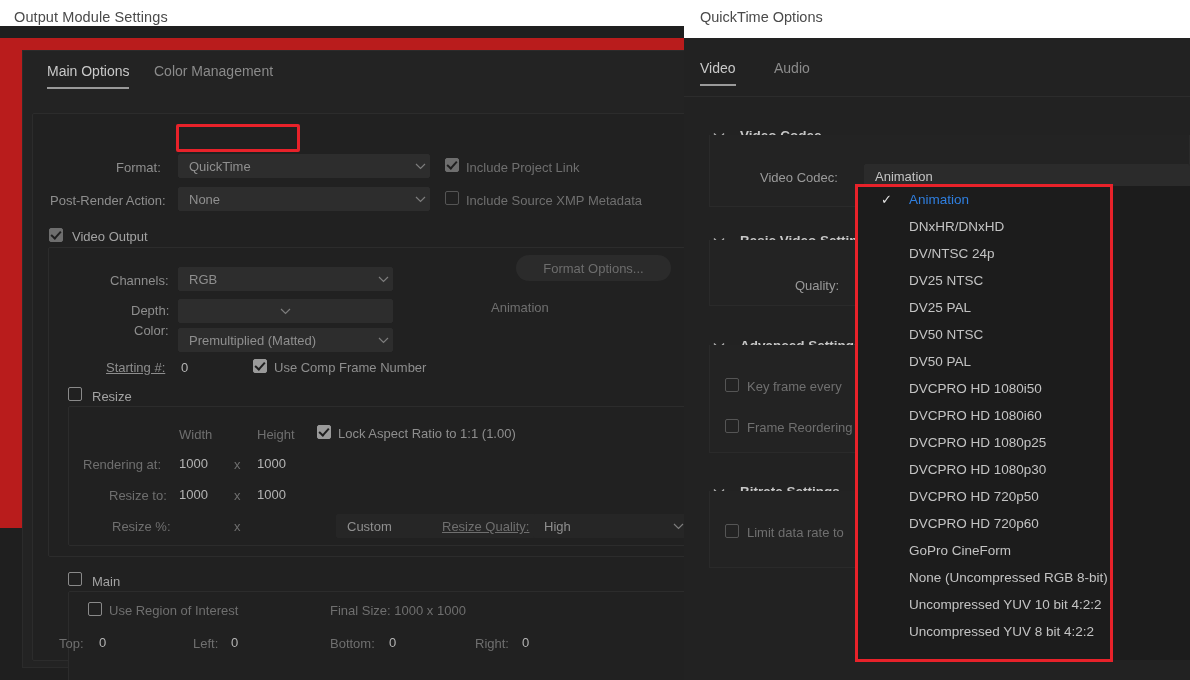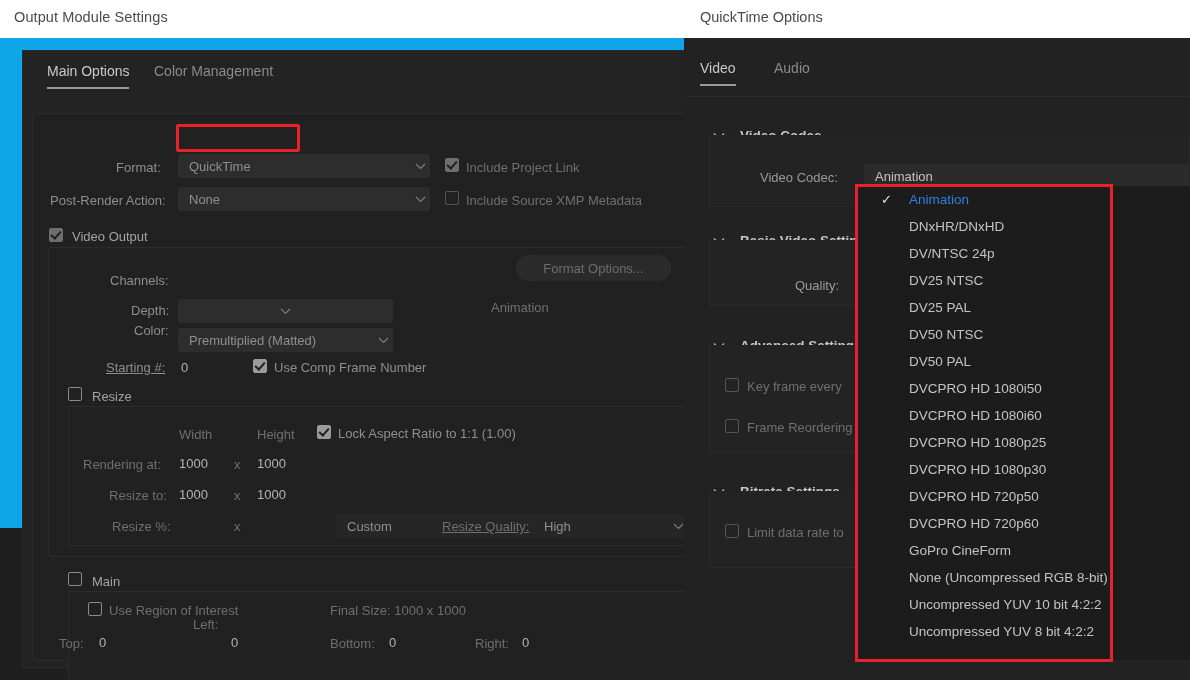--- a/index.html
+++ b/index.html
@@ -10,30 +10,30 @@
     overflow: hidden;
   }
   #root { position: relative; width: 1190px; height: 680px; }
 
   
   #oms {
     position: absolute; left: 0; top: 0; width: 684px; height: 680px;
     background: #1f1f1f;
   }
   #oms-titlebar {
-    position: absolute; left: 0; top: 0; width: 684px; height: 38px;
+    position: absolute; left: 0; top: 0; width: 684px; height: 26px;
     background: #ffffff;
   }
   #oms-title {
     position: absolute; left: 14px; top: 9px;
     font-size: 14.5px; color: #4a4a4a; letter-spacing: .1px;
   }
   #oms-body {
     position: absolute; left: 0; top: 38px; width: 684px; height: 490px;
-    background: #0ea5e9;
+    background: #b91c1c;
   }
   #oms-panel {
     position: absolute; left: 22px; top: 12px; width: 680px; height: 618px;
     border: 1px solid #2b2b2b; border-right: none;
     background: #232323;
   }
   
   .tabrow { position: absolute; left: 0; top: 12px; height: 34px; }
   .tab {
     position: absolute; top: 0; font-size: 14px; color: #8b8b8b;
@@ -194,20 +194,28 @@
         <div class="lbl dim" style="left:443px; top:109px;">Include Project Link</div>
 
         <div class="cb off dim" style="left:422px; top:140px;"></div>
         <div class="lbl dim" style="left:443px; top:142px;">Include Source XMP Metadata</div>
 
         <div class="groupbox" style="left:25px; top:196px; width:640px; height:310px;"></div>
         <div class="cb on dim" style="left:26px; top:177px; z-index:3;"></div>
         <div class="grouplabel" style="left:44px; top:178px; z-index:3;">Video Output</div>
 
         <div class="lbl" style="left:87px; top:222px;">Channels:</div>
+        <div class="select" style="left:155px; top:216px; width:215px;">
+          <span class="sv">RGB</span>
+          <span class="chev">
+            <svg width="11" height="7" viewBox="0 0 11 7">
+                <path d="M1 1l4.5 4.5L10 1" fill="none" stroke="currentColor" stroke-width="1.2"></path>
+              </svg>
+          </span>
+        </div>
 
         <div class="lbl" style="left:108px; top:252px;">Depth:</div>
         <div class="select" style="left:155px; top:248px; width:215px;flex-direction:column;">
           <span class="sv">Millions of Colors</span>
           <span class="chev">
             <svg width="11" height="7" viewBox="0 0 11 7">
                 <path d="M1 1l4.5 4.5L10 1" fill="none" stroke="currentColor" stroke-width="1.2"></path>
               </svg>
           </span>
         </div>
@@ -272,21 +280,21 @@
         <div class="groupbox" style="left:45px; top:540px; width:620px; height:98px;"></div>
         <div class="cb off" style="left:45px; top:521px; z-index:3;"></div>
         <div class="grouplabel" style="left:64px; top:523px; z-index:3;">Main</div>
 
         <div class="cb off" style="left:65px; top:551px;"></div>
         <div class="lbl dim" style="left:86px; top:552px;">Use Region of Interest</div>
         <div class="lbl dim" style="left:307px; top:552px;">Final Size: 1000 x 1000</div>
 
         <div class="lbl dim" style="left:36px; top:585px;">Top:</div>
         <div class="val" style="left:76px; top:584px;">0</div>
-        <div class="lbl dim" style="left:170px; top:566px;">Left:</div>
+        <div class="lbl dim" style="left:170px; top:585px;">Left:</div>
         <div class="val" style="left:208px; top:584px;">0</div>
         <div class="lbl dim" style="left:307px; top:585px;">Bottom:</div>
         <div class="val" style="left:366px; top:584px;">0</div>
         <div class="lbl dim" style="left:452px; top:585px;">Right:</div>
         <div class="val" style="left:499px; top:584px;">0</div>
 
       </div>
     </div>
 
     <div class="redbox" style="left:176px; top:124px; width:124px; height:28px;"></div>

